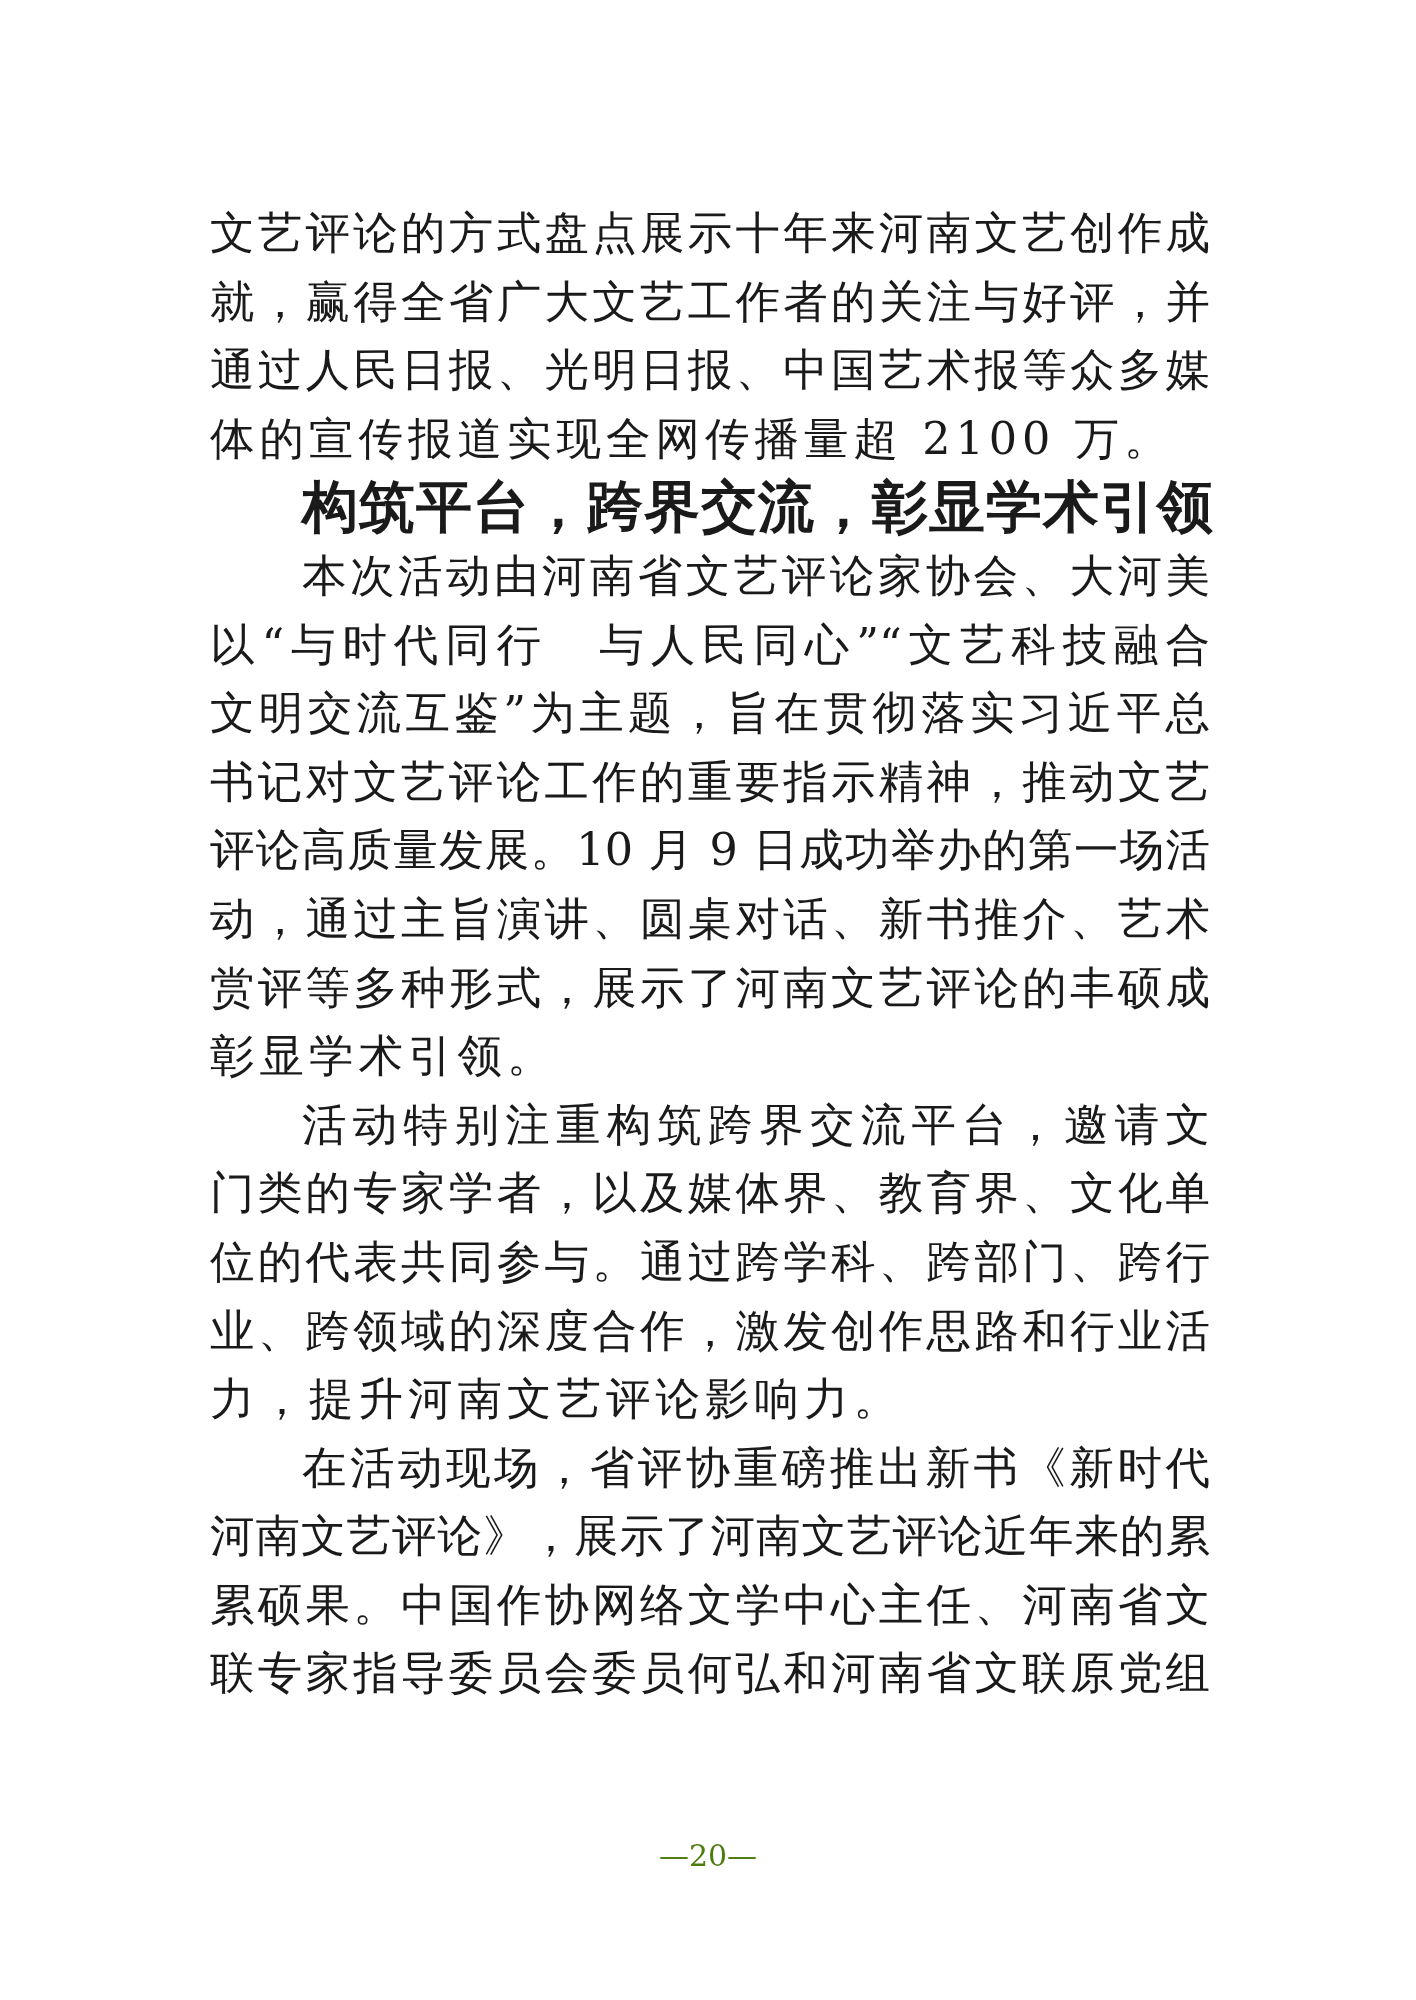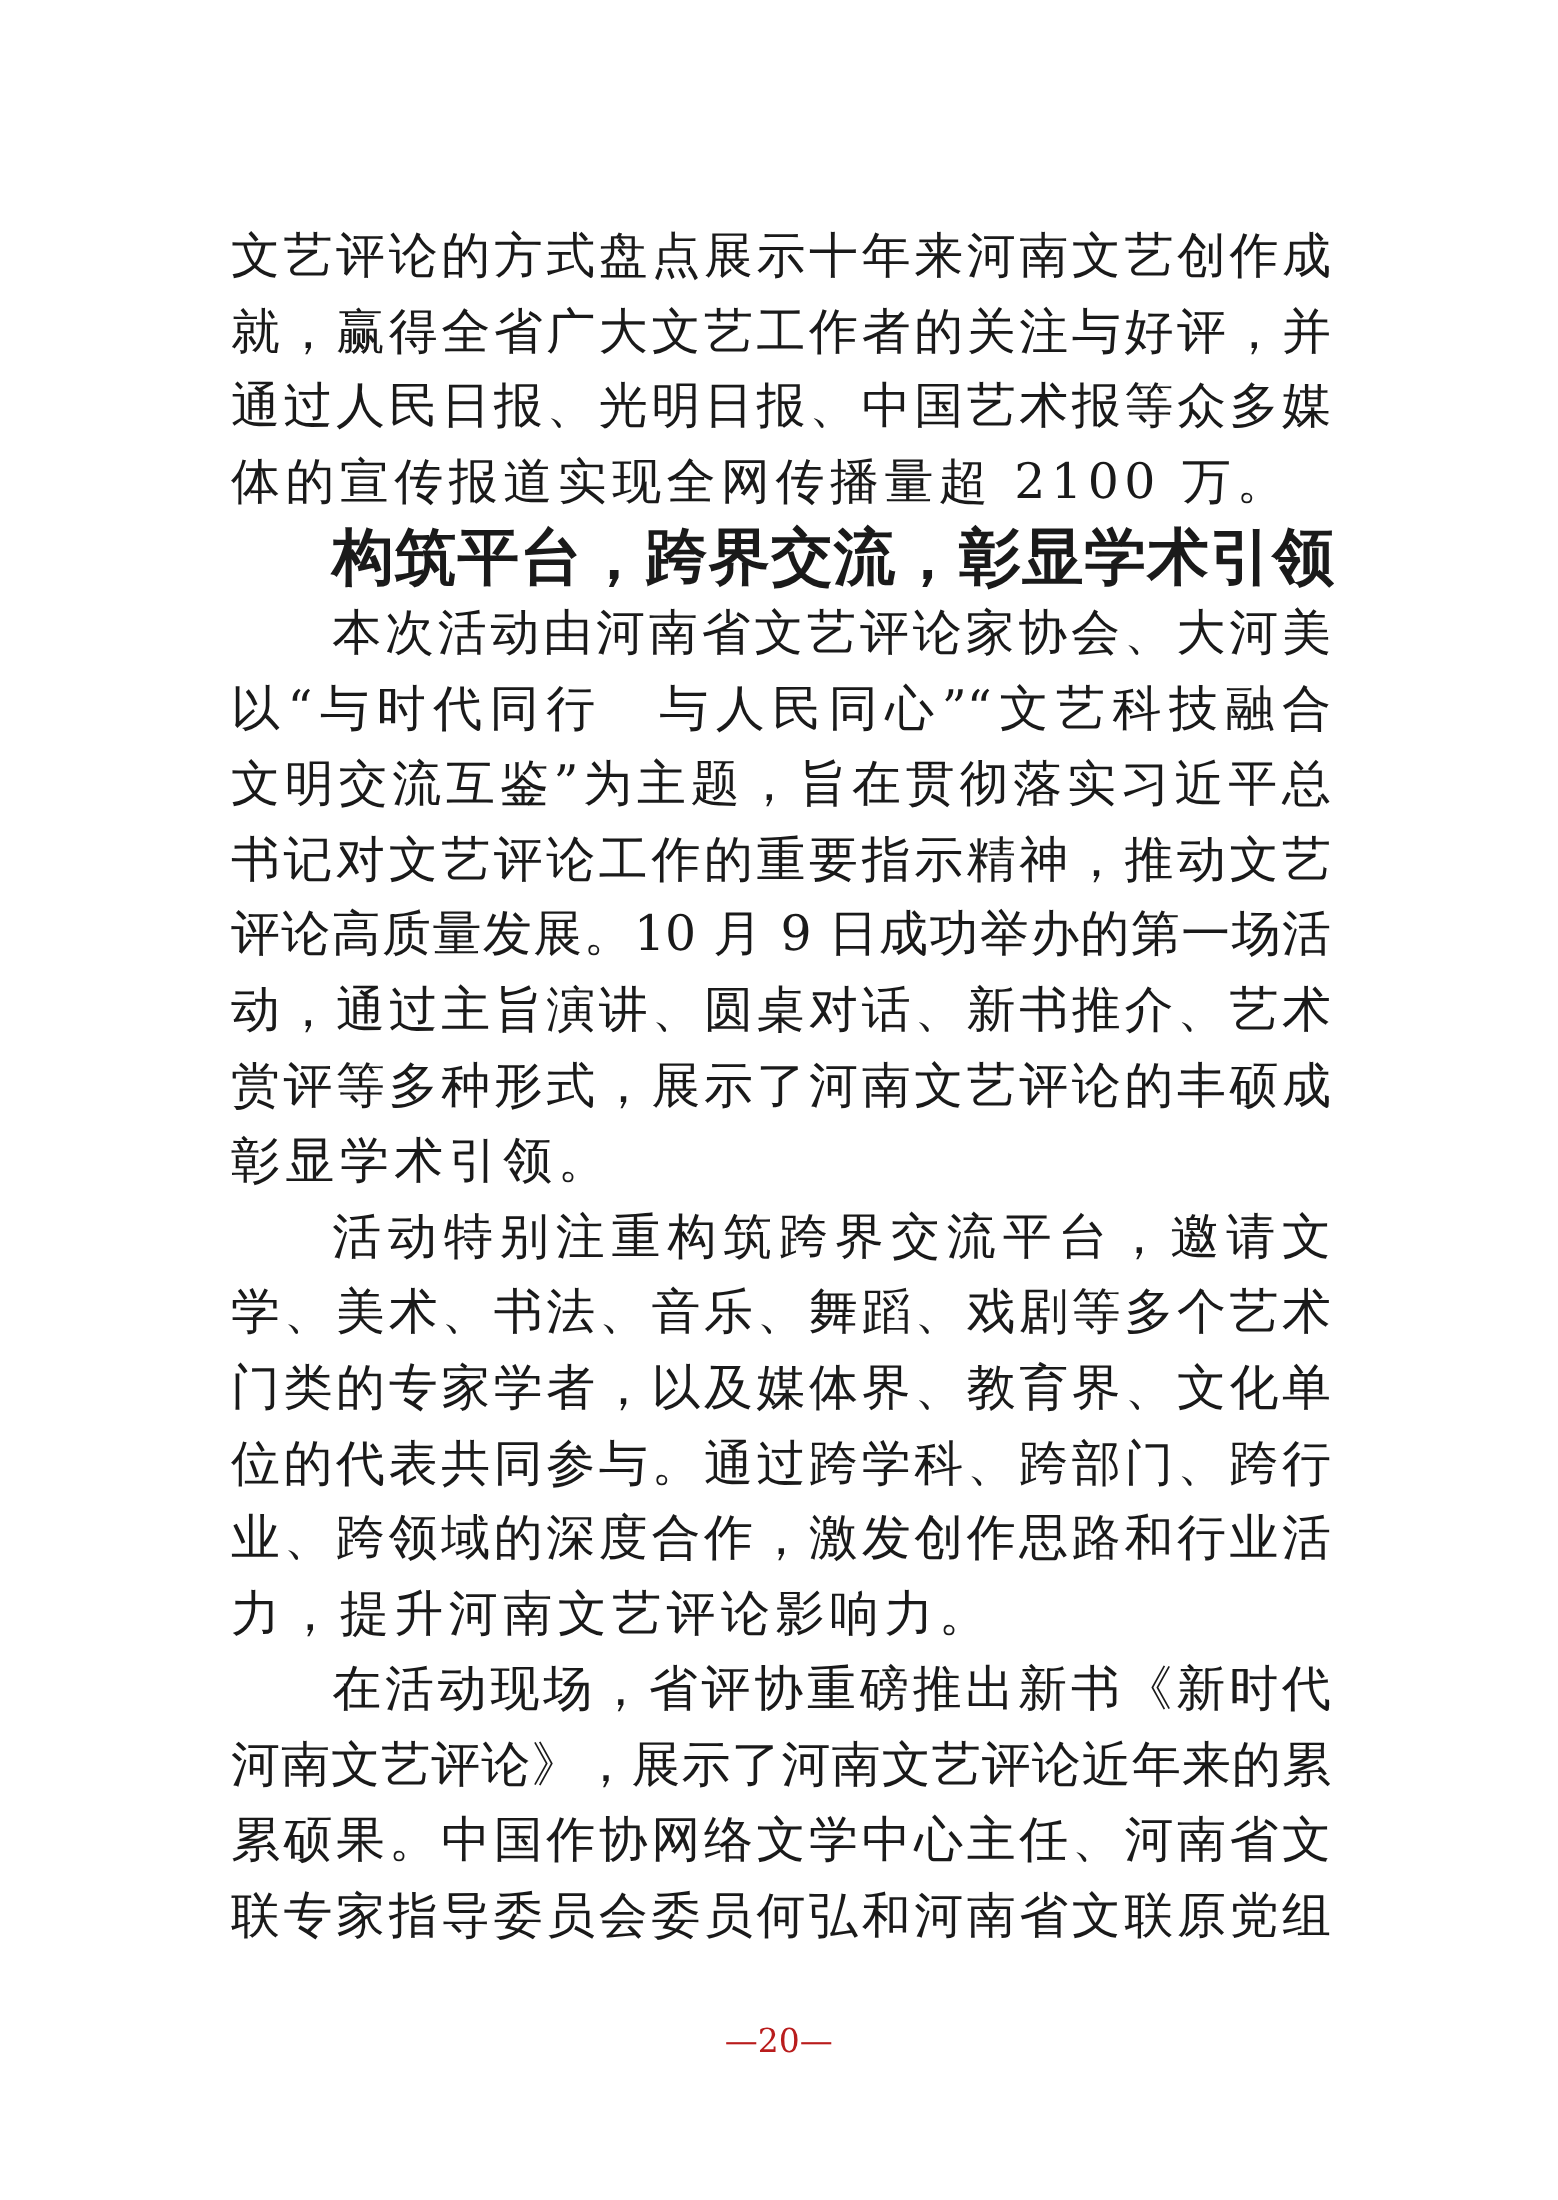--- a/index.html
+++ b/index.html
@@ -52,21 +52,21 @@
       letter-spacing: 1px;
     }
     .page-number {
       position: absolute;
       left: 0;
       width: 1416px;
       top: 1838px;
       text-align: center;
       font-size: 30px;
       font-family: "DejaVu Serif", "Liberation Serif", serif;
-      color: #b91c1c;
+      color: #4d7c0f;
     }
   </style>
 </head>
 <body>
 
 <div class="page">
   <div class="body-text">
     <div class="line">文艺评论的方式盘点展示十年来河南文艺创作成</div>
     <div class="line">就，赢得全省广大文艺工作者的关注与好评，并</div>
     <div class="line">通过人民日报、光明日报、中国艺术报等众多媒</div>
@@ -74,21 +74,20 @@
     <div class="line heading">构筑平台，跨界交流，彰显学术引领</div>
     <div class="line indent">本次活动由河南省文艺评论家协会、大河美</div>
     <div class="line">以“与时代同行　与人民同心”“文艺科技融合</div>
     <div class="line">文明交流互鉴”为主题，旨在贯彻落实习近平总</div>
     <div class="line">书记对文艺评论工作的重要指示精神，推动文艺</div>
     <div class="line">评论高质量发展。10 月 9 日成功举办的第一场活</div>
     <div class="line">动，通过主旨演讲、圆桌对话、新书推介、艺术</div>
     <div class="line">赏评等多种形式，展示了河南文艺评论的丰硕成</div>
     <div class="line last">彰显学术引领。</div>
     <div class="line indent">活动特别注重构筑跨界交流平台，邀请文</div>
-    <div class="line">学、美术、书法、音乐、舞蹈、戏剧等多个艺术</div>
     <div class="line">门类的专家学者，以及媒体界、教育界、文化单</div>
     <div class="line">位的代表共同参与。通过跨学科、跨部门、跨行</div>
     <div class="line">业、跨领域的深度合作，激发创作思路和行业活</div>
     <div class="line last">力，提升河南文艺评论影响力。</div>
     <div class="line indent">在活动现场，省评协重磅推出新书《新时代</div>
     <div class="line">河南文艺评论》，展示了河南文艺评论近年来的累</div>
     <div class="line">累硕果。中国作协网络文学中心主任、河南省文</div>
     <div class="line">联专家指导委员会委员何弘和河南省文联原党组</div>
   </div>
 

